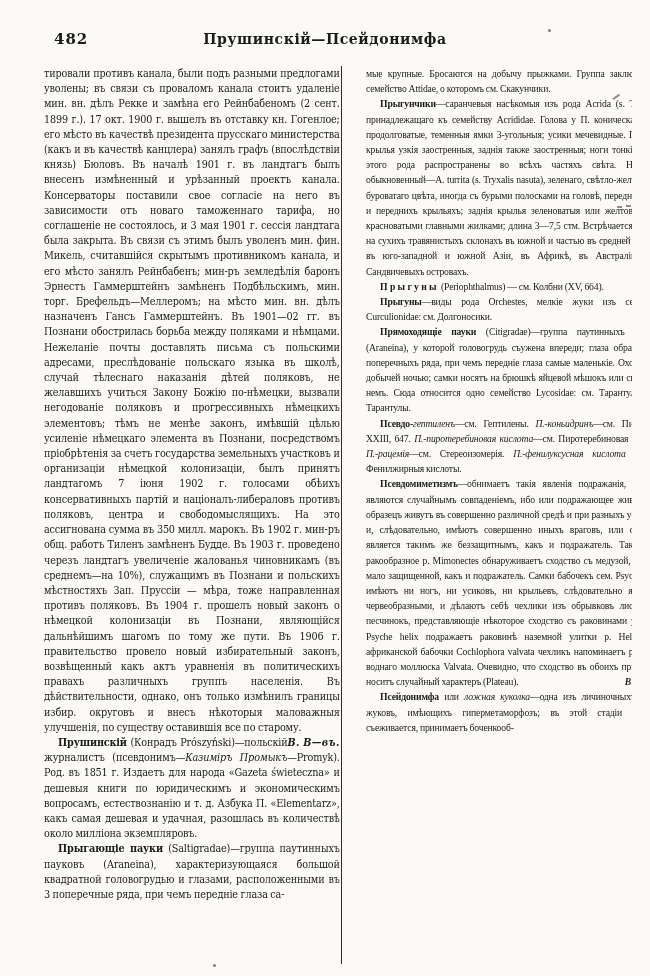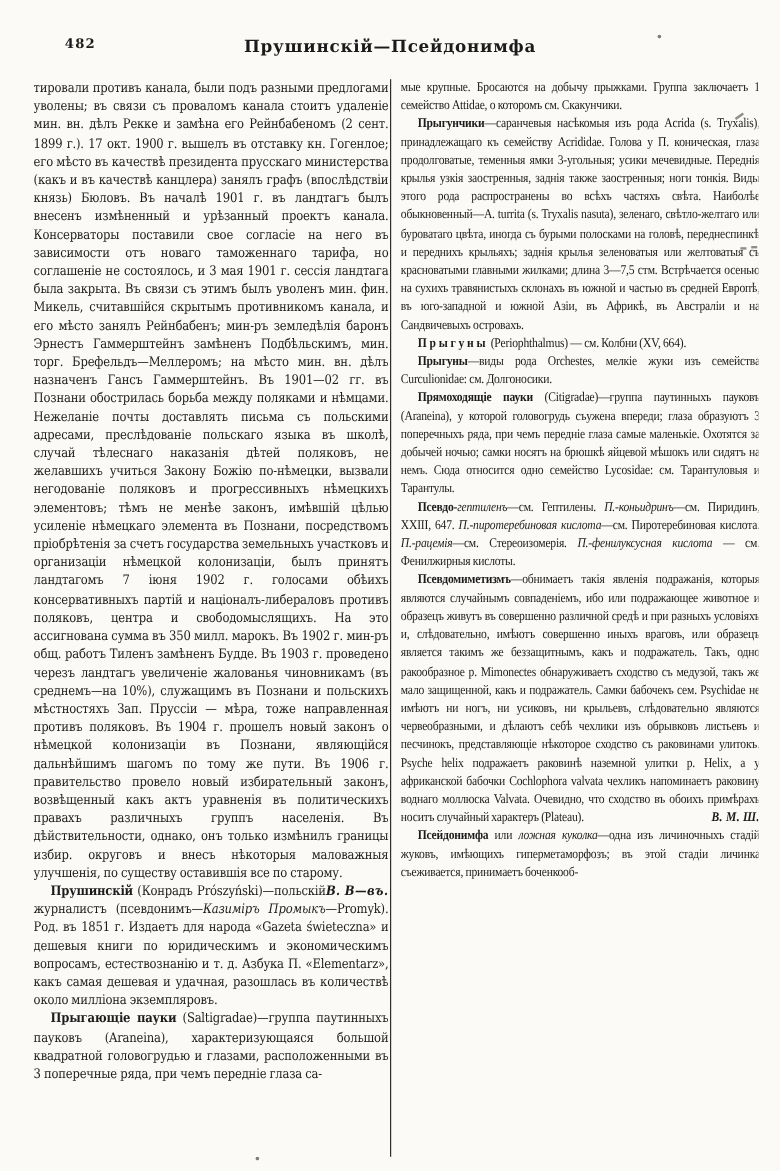--- a/index.html
+++ b/index.html
@@ -8,33 +8,33 @@
     background:#efeeea;
     font-family:"DejaVu Serif", serif;
   }
   .page {
     position:relative; width:650px; height:976px;
     background:#fbfaf6; overflow:hidden;
     color:#1b1b1b;
   }
   .pagenum {
     position:absolute; left:54px; top:30px;
-    font-size:11px; font-weight:bold; letter-spacing:1px;
+    font-size:15px; font-weight:bold; letter-spacing:1px;
   }
   .runtitle {
     position:absolute; left:0; right:0; top:31px;
     text-align:center; font-weight:bold; font-size:14px;
     letter-spacing:0.6px; 
   }
   .cols {
     position:absolute; left:28px; top:66px; right:18px; bottom:10px;
     display:flex;
   }
   .col {
-    width:296px; height:898px; overflow:hidden; position:relative;
+    width:296px; height:898px; overflow:hidden; position:relative;margin-left:16px;
   }
   .col.right { width:auto; flex:1;font-family:Liberation Serif, serif; }
   .divider {
     width:1px; background:#2d2d2d; height:898px;
     margin-left:1px; margin-right:8px;
   }
   .coltext {
     width:336px;
     transform:scaleX(0.88);
     transform-origin:0 0;

